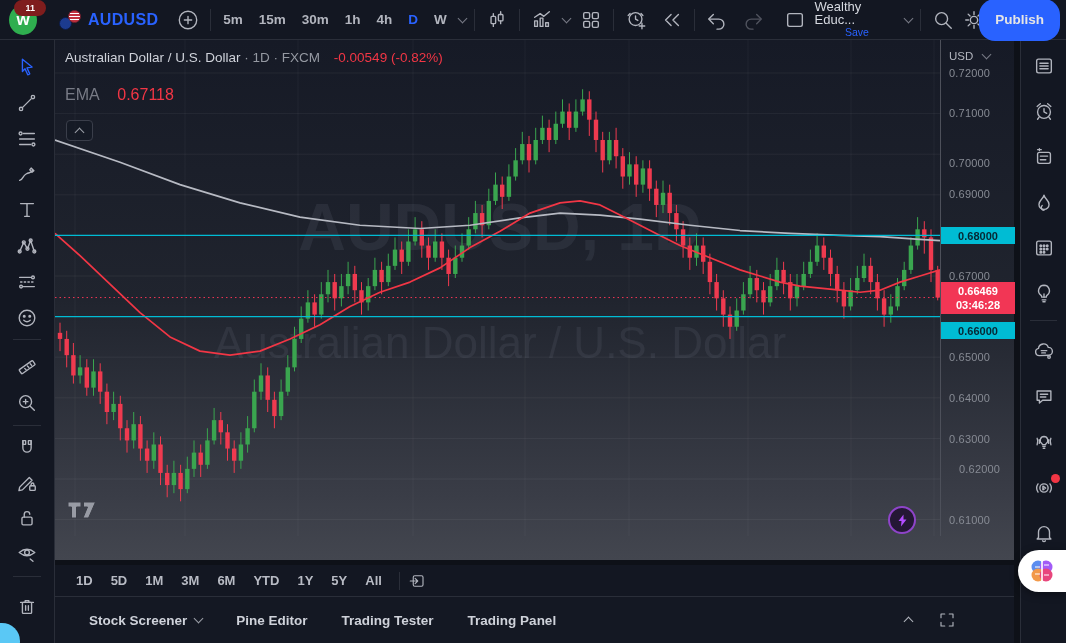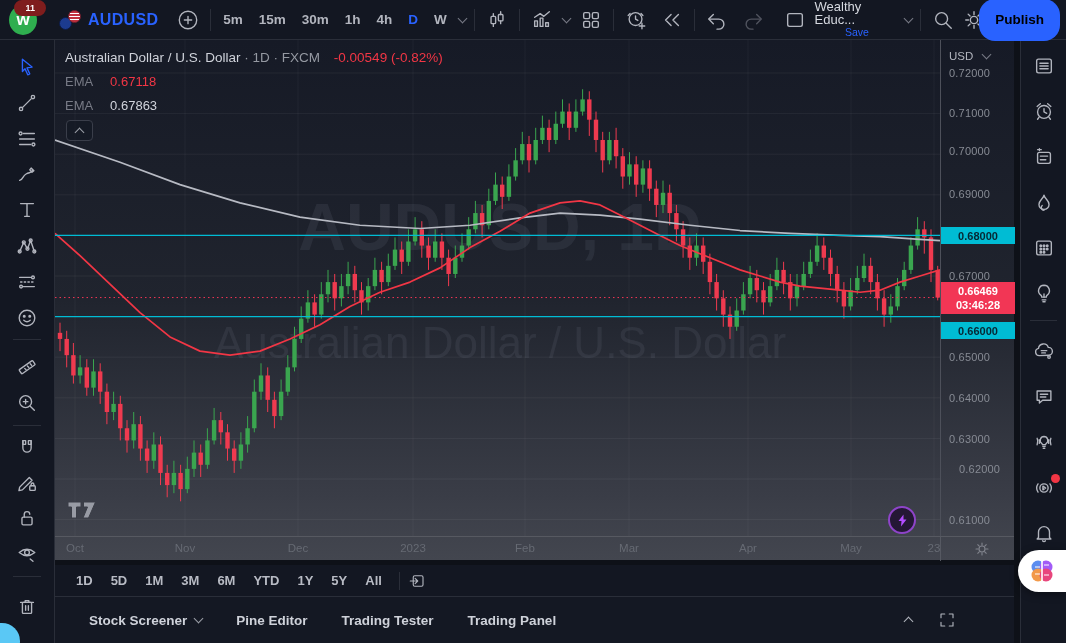--- a/index.html
+++ b/index.html
@@ -20,21 +20,21 @@
   #symbol-area{display:flex;align-items:center;gap:7px;margin-left:22px}
   .flagpair{position:relative;width:22px;height:20px}
   .flagpair .f1{position:absolute;left:0;bottom:0;width:13px;height:13px;border-radius:50%;background:#1c3b8f;border:1px solid #0d1b45}
   .flagpair .f2{position:absolute;right:0;top:0;width:13px;height:13px;border-radius:50%;background:repeating-linear-gradient(#c2313e 0 2px,#fff 2px 3px);border:1px solid #7e2230}
   #symbol-name{color:#2962ff;font-weight:bold;font-size:16px;letter-spacing:.3px}
   .intv{font-size:13.5px;font-weight:bold;color:#b2b5be;padding:0 8px;height:28px;display:flex;align-items:center;border-radius:4px}
   .intv.active{color:#2962ff}
   #layout-title{display:flex;flex-direction:column;align-items:center;line-height:13px;margin:0 2px}
   #layout-title .name{color:#d6d9e0;font-size:13px}
   #layout-title .save{color:#2962ff;font-size:10.5px}
-  #publish-btn{background:#2962ff;color:#000000;font-size:13.5px;font-weight:bold;height:42px;padding:0 16px;border-radius:16px;display:flex;align-items:center;margin:0 6px 0 -8px;z-index:2}
+  #publish-btn{background:#2962ff;color:#e5e5e5;font-size:13.5px;font-weight:bold;height:42px;padding:0 16px;border-radius:16px;display:flex;align-items:center;margin:0 6px 0 -8px;z-index:2}
   
   #lefttb{left:0;top:40px;width:55px;height:603px;background:#131722;border-right:1px solid #2a2e39;z-index:20}
   .ltool{position:absolute;left:50%;transform:translate(-50%,-50%);width:36px;height:34px;display:flex;align-items:center;justify-content:center;border-radius:4px}
   .tooldiv{position:absolute;left:13px;width:28px;height:1px;background:#2a2e39}
   #corner-blob{position:absolute;left:-16px;bottom:-16px;width:36px;height:36px;border-radius:50%;background:#5ac8f5;z-index:5}
   
   #rightsb{right:0;top:40px;width:46px;height:603px;background:#131722;border-left:1px solid #2a2e39;z-index:20}
   .rtool{position:absolute;left:50%;transform:translate(-50%,-50%);width:36px;height:34px;display:flex;align-items:center;justify-content:center}
   .rdiv{position:absolute;left:9px;width:27px;height:1px;background:#2a2e39}
   .reddot{position:absolute;top:3px;right:2px;width:9px;height:9px;border-radius:50%;background:#f23645}
@@ -49,21 +49,21 @@
   #last-label{position:absolute;left:0;top:242px;width:74px;height:32px;background:#f23655;color:#fff;font-size:11px;font-weight:bold;display:flex;flex-direction:column;align-items:center;justify-content:center;line-height:14px}
   #timestrip{position:absolute;left:0;top:496px;width:959px;height:24px;border-top:1px solid rgba(255,255,255,.12);font-size:11.5px;color:#666a73}
   .ttick{position:absolute;top:5px;transform:translateX(-50%)}
   #axis-gear{position:absolute;left:918px;top:3px}
   #strip-div{position:absolute;left:885px;top:0;width:1px;height:24px;background:#565962}
   
   #legend{position:absolute;left:10px;top:10px;font-size:13.5px;z-index:5}
   #legend .trow{color:#cfd2da}
   #legend .meta{color:#9599a2}
   #legend .chg{color:#f23645;margin-left:10px}
-  .emarow{margin-top:9px;font-size:13px;color:#787b86}
+  .emarow{margin-top:21px;font-size:16px;color:#787b86}
   .emarow .val1{color:#f23645;margin-left:14px}
   .emarow .val2{color:#d1d4dc;margin-left:14px}
   #collapse-btn{position:absolute;left:11px;top:80px;width:27px;height:21px;border:1px solid #3a3e4a;border-radius:4px;background:rgba(19,23,34,.55);color:#9ca0a9;display:flex;align-items:center;justify-content:center;z-index:5}
   #bolt-btn{position:absolute;left:833px;top:466px;width:28px;height:28px;border-radius:50%;border:2px solid #8e44c9;background:#241735;display:flex;align-items:center;justify-content:center;z-index:5}
   #tv-logo{position:absolute;left:12px;top:461px;z-index:4;opacity:.85}
   
   #statusbar{left:55px;top:565px;width:959px;height:32px;background:#131722;border-bottom:1px solid #2a2e39;display:flex;align-items:center;font-size:13px;color:#c9ccd4;z-index:15}
   .rng{padding:0 9px;font-weight:bold;color:#b8bbc4}
   #statusbar .sep{width:1px;height:18px;background:#2a2e39;margin:0 8px}
   #sb-right{margin-left:auto;display:flex;align-items:center;gap:8px;padding-right:10px}
@@ -697,74 +697,50 @@
   <div id="legend">
     <div class="trow">
       <span>Australian Dollar / U.S. Dollar</span>
       <span class="meta">· 1D · FXCM</span>
       <span class="chg">-0.00549 (-0.82%)</span>
     </div>
     <div class="emarow">
       <span>EMA</span>
       <span class="val1">0.67118</span>
     </div>
-    <div class="emarow">
-      <span>EMA</span>
-      <span class="val2">0.67863</span>
-    </div>
   </div>
   <div id="collapse-btn">
       <span class="chev up"></span>
     </div>
 
   <div id="axiscol">
     <div id="usd-sel">
       <span>USD</span>
       <span class="chev" style="color:#787b86"></span>
     </div>
     <div id="plain-ticks">
         <span class="ptick" style="top: 26.5px;">0.72000</span>
         <span class="ptick" style="top: 67.1px;">0.71000</span>
-        <span class="ptick" style="top: 105px;">0.70000</span>
+        <span class="ptick" style="top: 117px;">0.70000</span>
         <span class="ptick" style="top: 148.3px;">0.69000</span>
         <span class="ptick" style="top: 230.1px;">0.67000</span>
         <span class="ptick" style="top: 311.3px;">0.65000</span>
         <span class="ptick" style="top: 351.9px;">0.64000</span>
         <span class="ptick" style="top: 392.5px;">0.63000</span>
         <span class="ptick" style="top: 423px; margin-left: 10px;">0.62000</span>
         <span class="ptick" style="top: 473.7px;">0.61000</span>
       </div>
     <div class="lvl-label" style="top:187px">0.68000</div>
     <div class="lvl-label" style="top:282px">0.66000</div>
     <div id="last-label">
       <span>0.66469</span>
       <span>03:46:28</span>
     </div>
   </div>
 
-  <div id="timestrip">
-    <div id="time-labels">
-        <span class="ttick" style="left: 20px;">Oct</span>
-        <span class="ttick" style="left: 130px;">Nov</span>
-        <span class="ttick" style="left: 243px;">Dec</span>
-        <span class="ttick" style="left: 358px;">2023</span>
-        <span class="ttick" style="left: 470px;">Feb</span>
-        <span class="ttick" style="left: 574px;">Mar</span>
-        <span class="ttick" style="left: 693px;">Apr</span>
-        <span class="ttick" style="left: 796px;">May</span>
-        <span class="ttick" style="left: 879px;">23</span>
-      </div>
-    <div id="strip-div"></div>
-    <div id="axis-gear">
-      <svg class="ic small" viewBox="0 0 24 24" style="stroke:#80838c">
-          <circle cx="12" cy="12" r="4"></circle>
-          <path d="M12 4v3M12 17v3M4 12h3M17 12h3M6.3 6.3l2 2M15.7 15.7l2 2M17.7 6.3l-2 2M8.3 15.7l-2 2"></path>
-        </svg>
-    </div>
-  </div>
 </div>
 
 <div id="statusbar" class="abs">
   <div style="width:12px"></div>
   <span class="rng">1D</span>
   <span class="rng">5D</span>
   <span class="rng">1M</span>
   <span class="rng">3M</span>
   <span class="rng">6M</span>
   <span class="rng">YTD</span>

